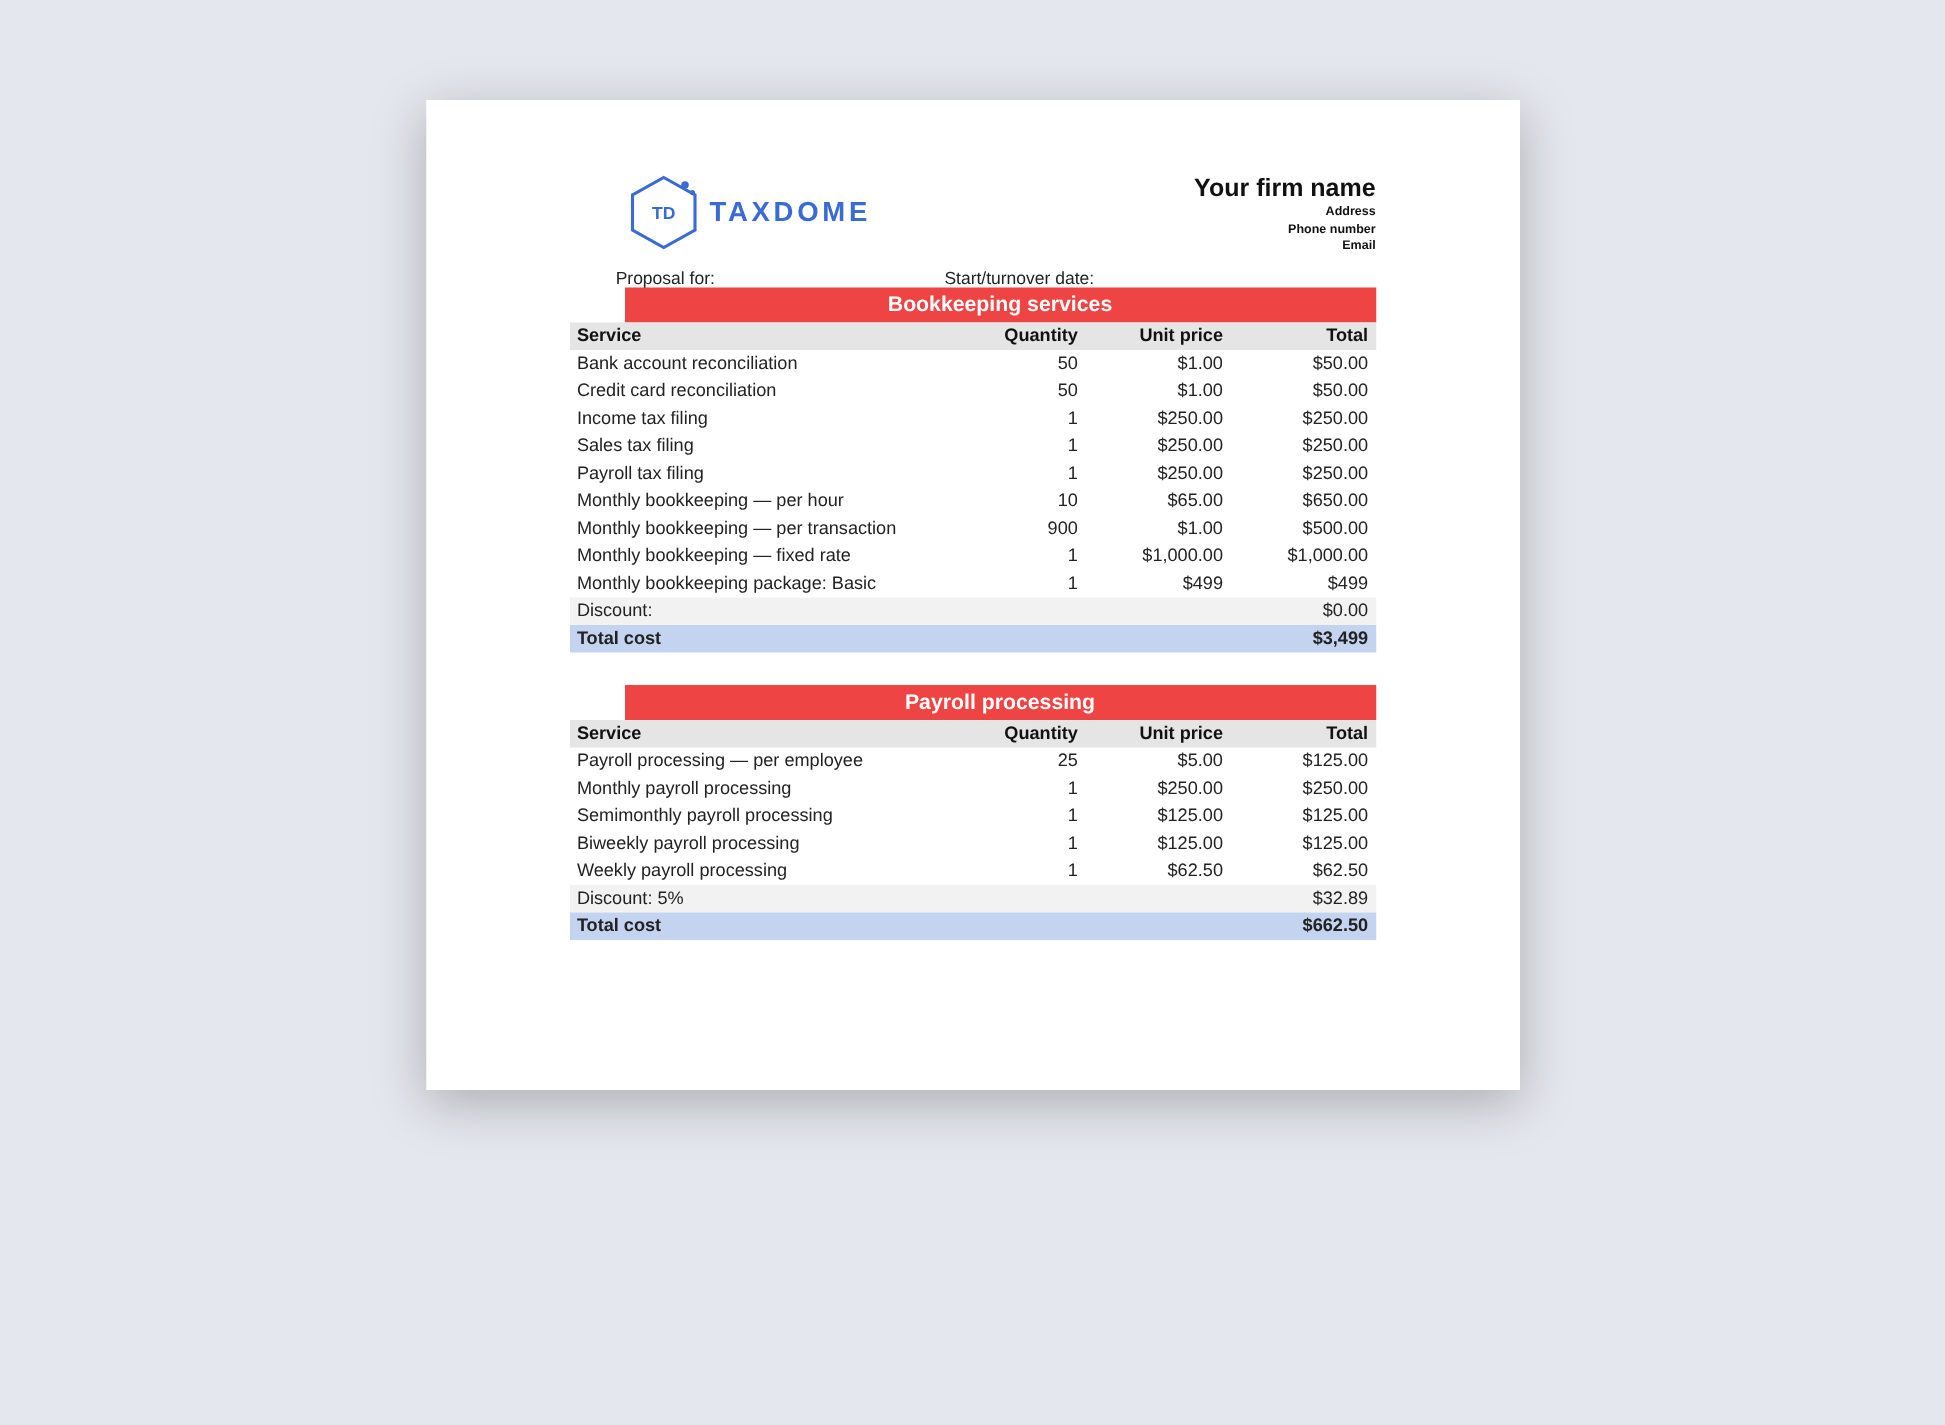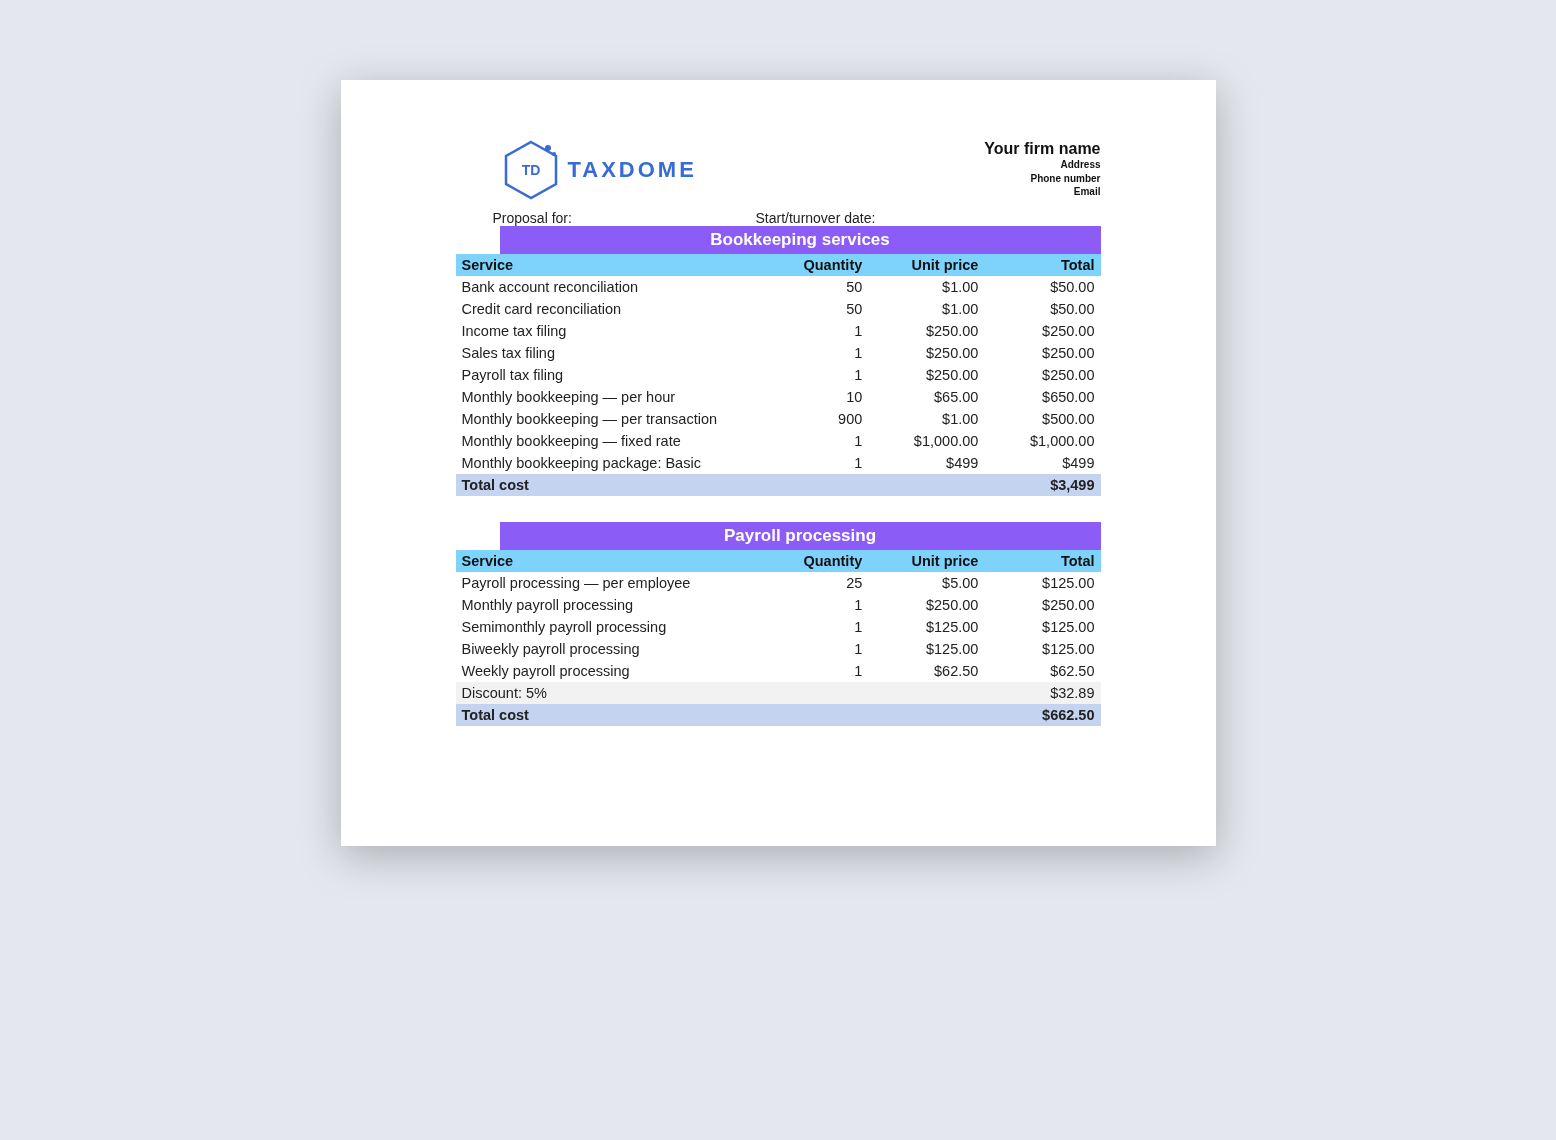--- a/index.html
+++ b/index.html
@@ -36,45 +36,45 @@
   .logo-text {
     color: #3a6ad4;
     font-weight: 600;
     font-size: 22px;
     letter-spacing: 3px;
   }
   .firm-block {
     text-align: right;
     color: #111;
   }
-  .firm-name { font-weight: 800; font-size: 16px; }
+  .firm-name { font-weight: 800; font-size: 20px; }
   .firm-line { font-weight: 700; font-size: 10px; line-height: 1.35; }
   .meta-row {
     display: flex;
     font-size: 14px;
     color: #222;
     margin-top: 8px;
   }
   .meta-row > div:first-child { width: 300px; padding-left: 37px; }
   .section-title {
-    background: #8b5cf6;
+    background: #ef4444;
     color: #ffffff;
     text-align: center;
     font-weight: 700;
     font-size: 17px;
     padding: 4px 0;
     margin-left: 44px;
   }
   table {
     width: 100%;
     border-collapse: collapse;
     font-size: 14.5px;
   }
   thead tr {
-    background: #7dd3fc;
+    background: #e5e5e5;
   }
   th {
     text-align: left;
     font-weight: 800;
     padding: 3px 6px;
     color: #111;
   }
   th.num, td.num { text-align: right; }
   tbody td {
     padding: 3px 6px;
@@ -176,20 +176,24 @@
               <td class="num">1</td>
               <td class="num">$1,000.00</td>
               <td class="num">$1,000.00</td>
             </tr>
             <tr>
               <td>Monthly bookkeeping package: Basic</td>
               <td class="num">1</td>
               <td class="num">$499</td>
               <td class="num">$499</td>
             </tr>
+            <tr class="discount-row">
+              <td colspan="3">Discount:</td>
+              <td class="num">$0.00</td>
+            </tr>
             <tr class="total-row">
               <td colspan="3">Total cost</td>
               <td class="num">$3,499</td>
             </tr>
           </tbody>
         </table>
       </div>
       <div class="section">
         <div class="section-title">Payroll processing</div>
         <table>

